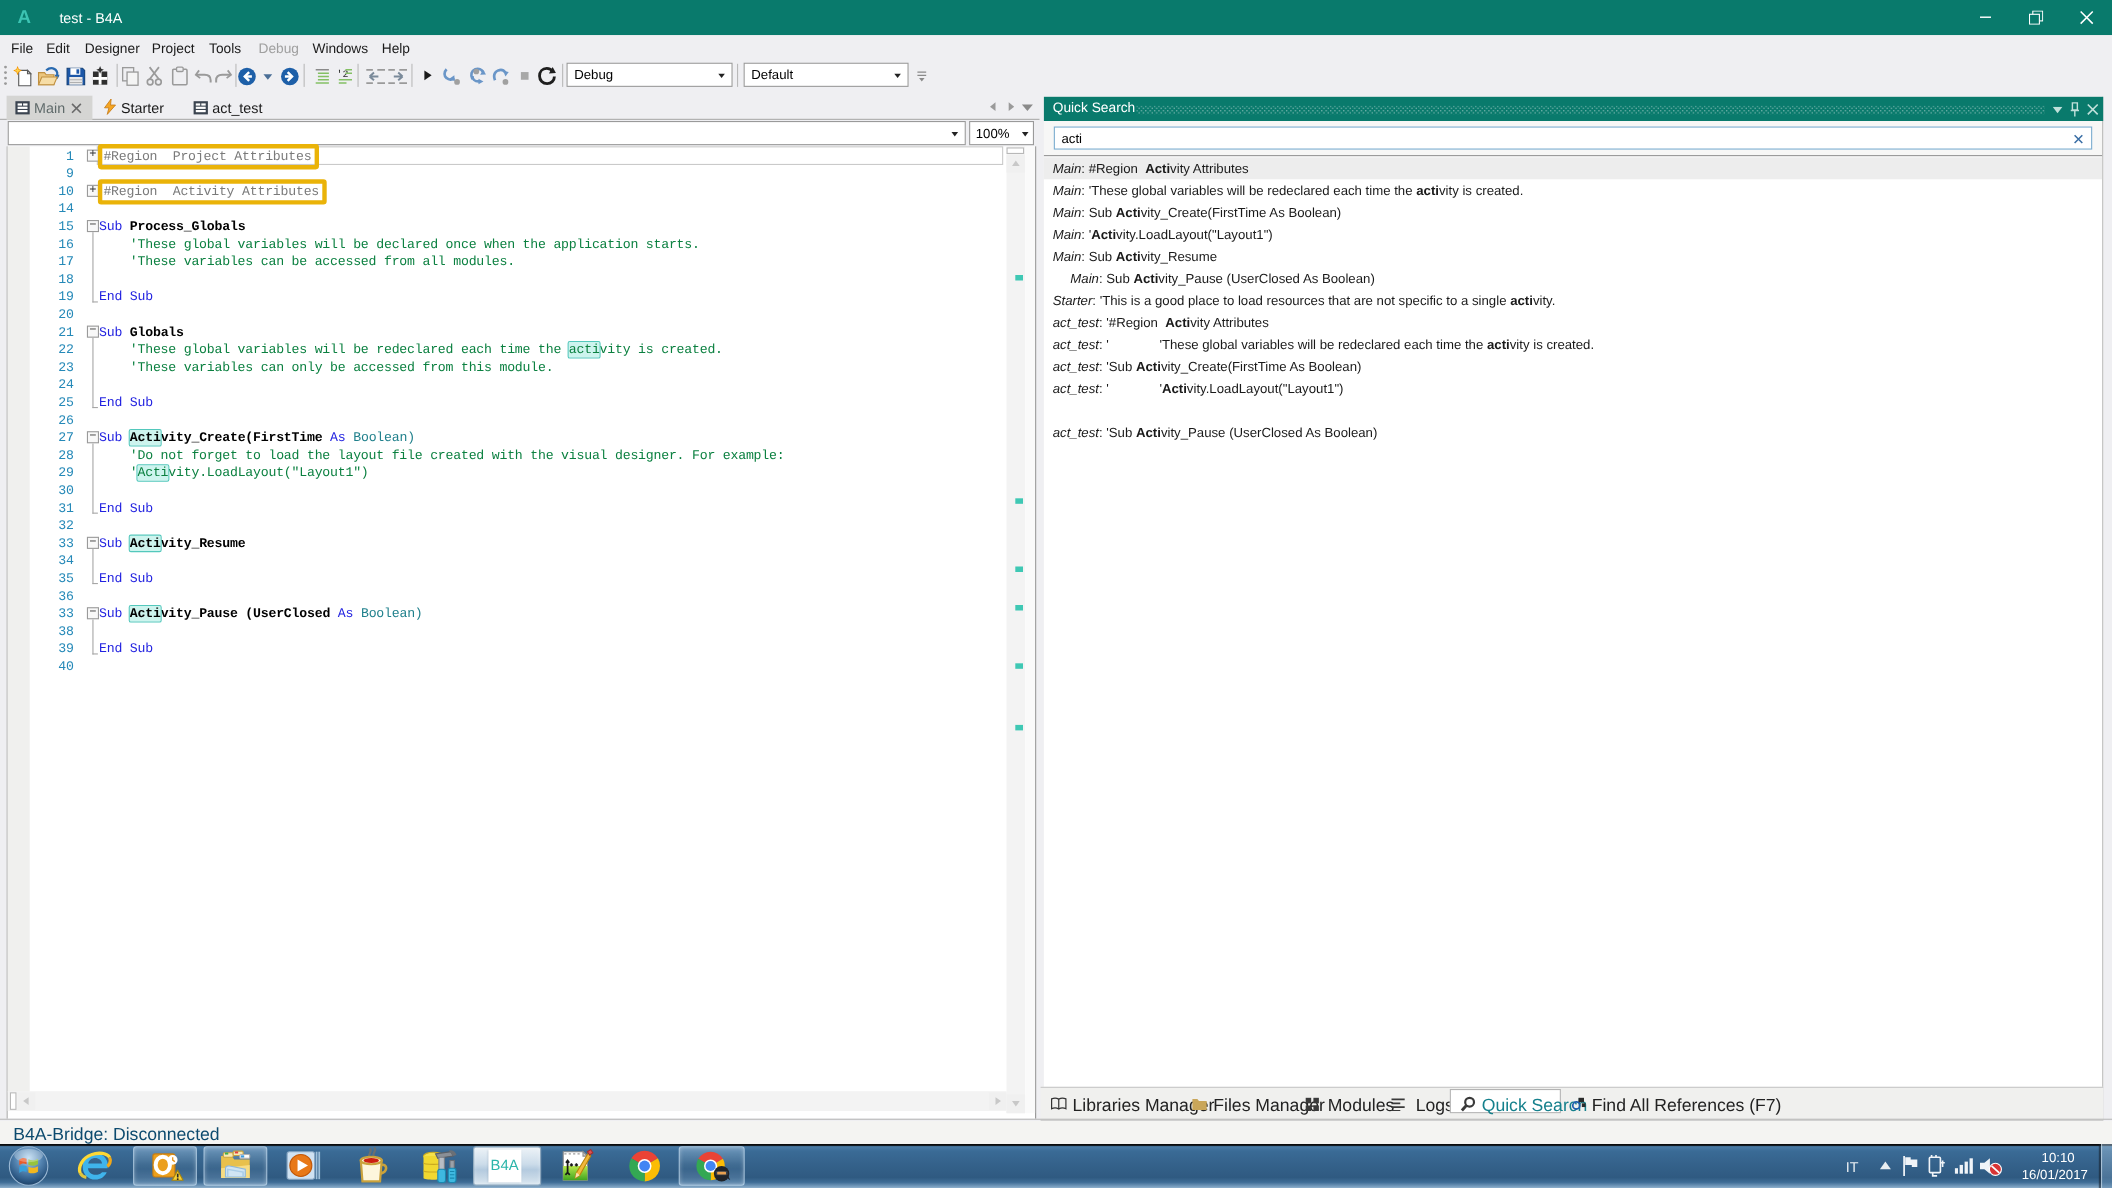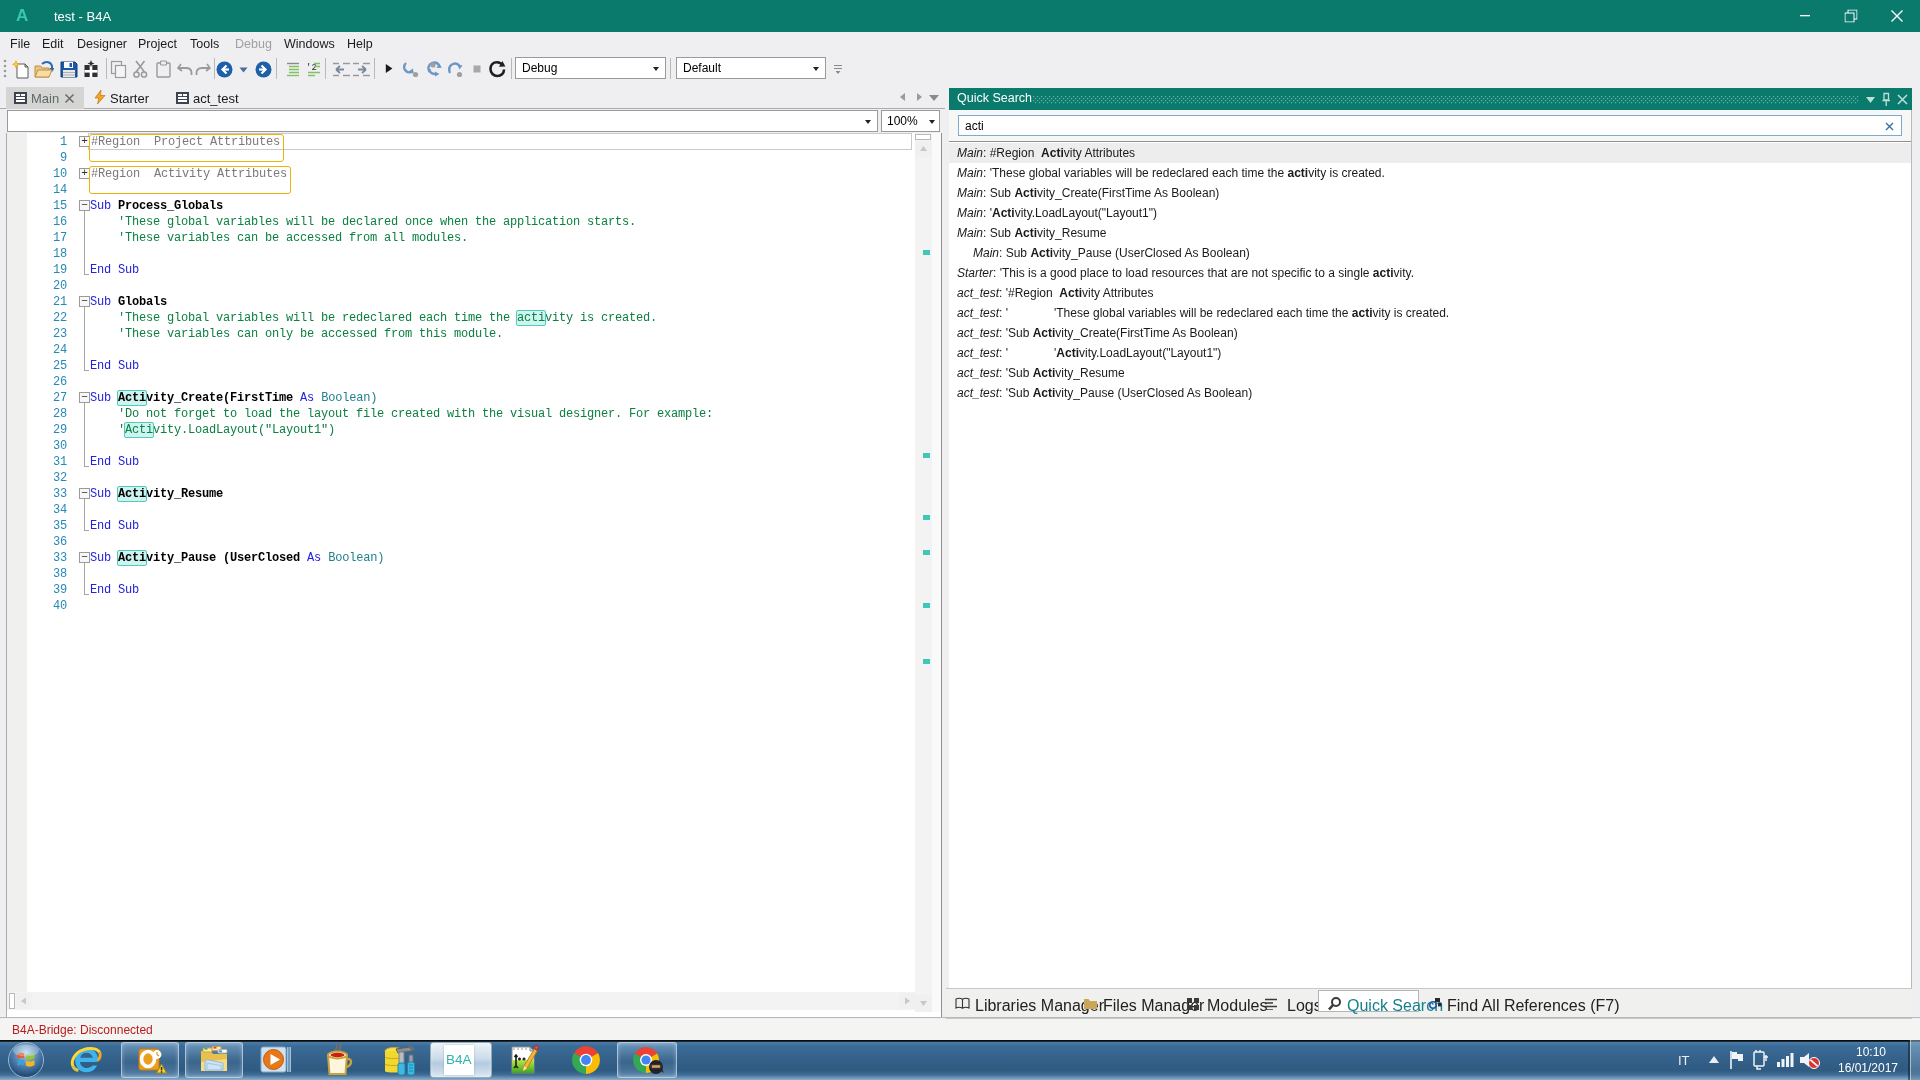--- a/index.html
+++ b/index.html
@@ -36,40 +36,40 @@
 #editor { position:absolute; left:6px; top:133px; width:936px; height:884px; background:#ffffff; border-left:1px solid #ababab; border-right:1px solid #909090; }
 #iconmargin { position:absolute; left:0; top:0; width:20px; height:860px; background:#f0f0ee; }
 .row { position:absolute; left:0; height:16px; font-family:"Liberation Mono", monospace; font-size:12px; letter-spacing:-0.2px; line-height:16px; white-space:pre; }
 .ln { position:absolute; width:60px; text-align:right; color:#2589b8; }
 .code { position:absolute; left:83px; }
 .kw { color:#2222e0; }
 .cm { color:#0b8040; }
 .ty { color:#20808c; }
 .bd { font-weight:bold; color:#000; }
 .hl { background:#cdf4ee; outline:1px solid #53c8bc; border-radius:1px; }
-.rgbox { color:#7a7a7a; border:1px solid #eab308; border-radius:3px; padding:0 3px 12px 1px; margin-left:-1px; }
+.rgbox { color:#7a7a7a; border:4px solid #eab308; border-radius:3px; padding:0 3px 1px 1px; margin-left:-1px; }
 .fold { position:absolute; width:11px; height:11px; border:1px solid #9a9a9a; background:#f8f8f8; color:#333; font-size:11px; line-height:9px; text-align:center; font-family:"Liberation Mono",monospace; }
 .fline { position:absolute; border-left:1px solid #a6a6a6; border-bottom:1px solid #a6a6a6; width:5px; }
 
 
 #qspanel { position:absolute; left:949px; top:88px; width:963px; height:931px; background:#f7f7f6; border-right:1px solid #bababa; }
 #qshead { position:absolute; left:0; top:0; width:963px; height:22px; background:#097a6c; }
 #qssearch { position:absolute; left:9px; top:27px; width:944px; height:21px; background:#fff; border:1px solid #7aaccf; }
 #qslist { position:absolute; left:0; top:53px; width:962px; height:847px; background:#fff; border-top:1px solid #919191; }
 .qrow { position:absolute; left:0; width:962px; height:20px; font-size:12px; color:#1a1a1a; }
 .qrow i { font-style:italic; }
 .qrow b { font-weight:bold; }
 .qtxt { position:absolute; left:8px; top:3px; white-space:pre;text-align:right; }
 
 
 #qstabs { position:absolute; left:946px; top:988px; width:966px; height:31px; background:#f0f0ee; border-top:1px solid #c8c8c8; border-bottom:1px solid #c8c8c8; font-size:16px; color:#222; }
 #qstabs span { white-space:nowrap; }
 
 
-#statusbar { position:absolute; left:0; top:1019px; width:1920px; height:21px; background:#f4f4f2; font-size:12px; color:#b91c1c;text-align:center; }
+#statusbar { position:absolute; left:0; top:1019px; width:1920px; height:21px; background:#f4f4f2; font-size:16px; color:#0c4a6e;text-align:center; }
 
 
 #taskbar { position:absolute; left:0; top:1040px; width:1920px; height:40px; background:linear-gradient(#0a0c0e 0%, #0a0c0e 3%, #4a7ba6 6%, #3a6b96 16%, #35628b 45%, #2f5a81 76%, #3f6d96 87%, #7ba0c0 97%, #8fb0cc 100%); }
 .tbbox { position:absolute; top:2px; height:36px; border:1px solid rgba(190,215,235,0.8); border-radius:3px; background:linear-gradient(rgba(150,185,215,0.55), rgba(85,125,160,0.42) 45%, rgba(72,112,150,0.4) 58%, rgba(120,158,192,0.55)); box-shadow:inset 0 0 4px rgba(255,255,255,0.35); }
 </style>
 </head>
 <body>
 
 <div id="titlebar">
   <div class="logo">A</div>
@@ -425,23 +425,20 @@
       </div>
     <div class="qrow" style="top:141px;">
         <span class="qtxt"><i>act_test</i>: '#Region  <b>Acti</b>vity Attributes</span>
       </div>
     <div class="qrow" style="top:181px;">
         <span class="qtxt"><i>act_test</i>: 'Sub <b>Acti</b>vity_Create(FirstTime As Boolean)</span>
       </div>
     <div class="qrow" style="top:201px;">
         <span class="qtxt"><i>act_test</i>: '<span style="display:inline-block;width:46px;"></span>'<b>Acti</b>vity.LoadLayout("Layout1")</span>
       </div>
-    <div class="qrow" style="top:221px;">
-        <span class="qtxt"><i>act_test</i>: 'Sub <b>Acti</b>vity_Resume</span>
-      </div>
     <div class="qrow" style="top:241px;">
         <span class="qtxt"><i>act_test</i>: 'Sub <b>Acti</b>vity_Pause (UserClosed As Boolean)</span>
       </div>
   </div>
 </div>
 
 <div id="qstabs">
   <svg style="position:absolute;left:9px;top:8px;" width="15" height="13">
       <path d="M1 2 C3 1 5.5 1 7.5 2.2 C9.5 1 12 1 14 2 L14 11 C12 10 9.5 10 7.5 11.2 C5.5 10 3 10 1 11 Z M7.5 2.2 L7.5 11.2" fill="none" stroke="#333" stroke-width="1.1"></path>
     </svg>

